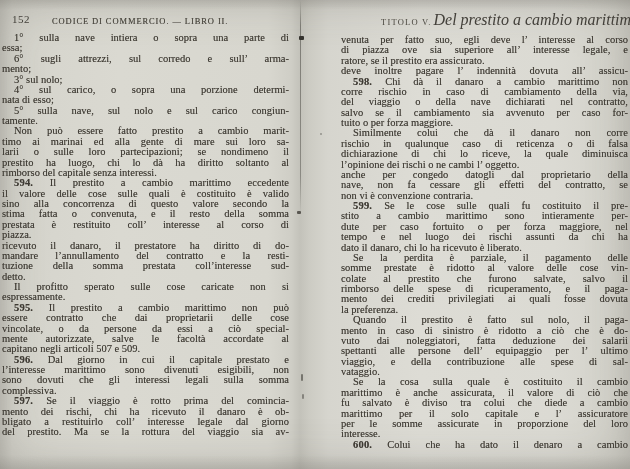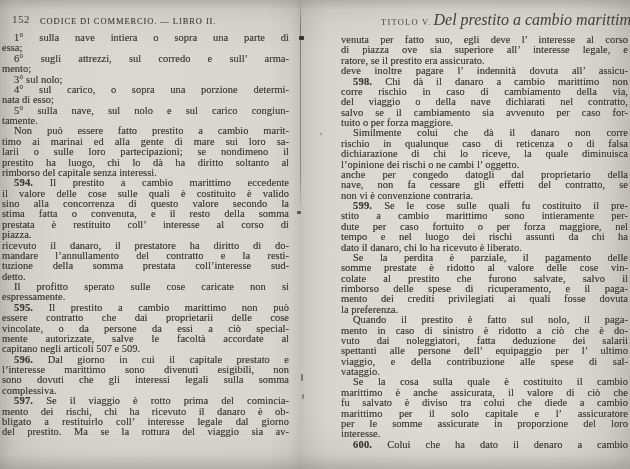--- a/index.html
+++ b/index.html
@@ -34,21 +34,21 @@
   .page-left  { left:0;     width:297px; }
   .page-right { left:315px; width:315px; }
 
   
   .pagenum { font-size:11px; letter-spacing:0.5px; color:#43403a; }
   .running-title {
     font-size:8.5px; letter-spacing:0.9px; color:#4a473f;
     text-shadow:0 0 0.5px rgba(74,71,63,0.6);
   }
   .pl-num   { position:absolute; left:12px; top:13px; }
-  .pl-title { position:absolute; left:40px; top:16px; }
+  .pl-title { position:absolute; left:52px; top:16px; }
   .pr-header {
     position:absolute; left:66px; top:11px;
     display:flex; align-items:baseline; gap:2px; white-space:nowrap;
   }
   .pr-header .titolo { font-size:8.5px; letter-spacing:1.2px; color:#4a473f; }
   .pr-header .ital   { font-size:16px; font-style:italic; color:#43403a; }
 
   
   .body-col { position:absolute; width:287px; }
   .pl-body  { left:2px;  top:33px; }

